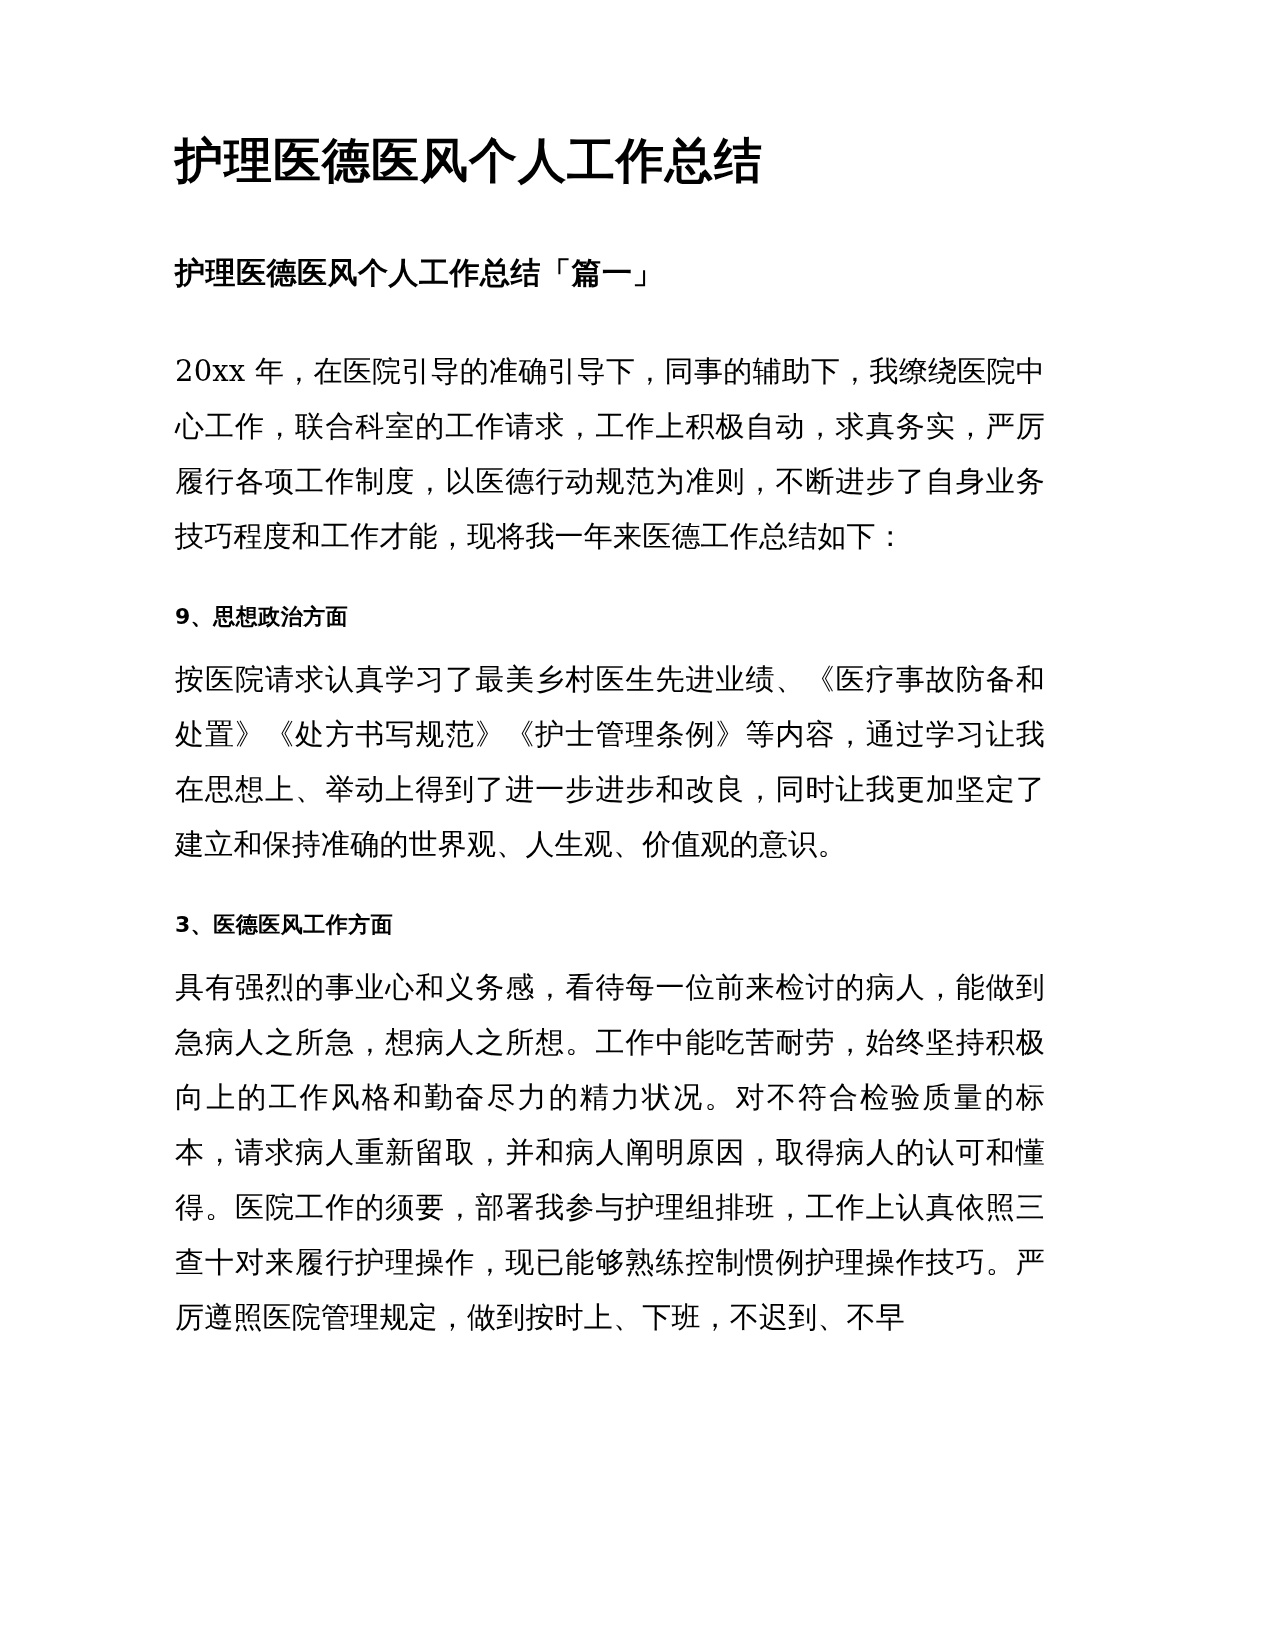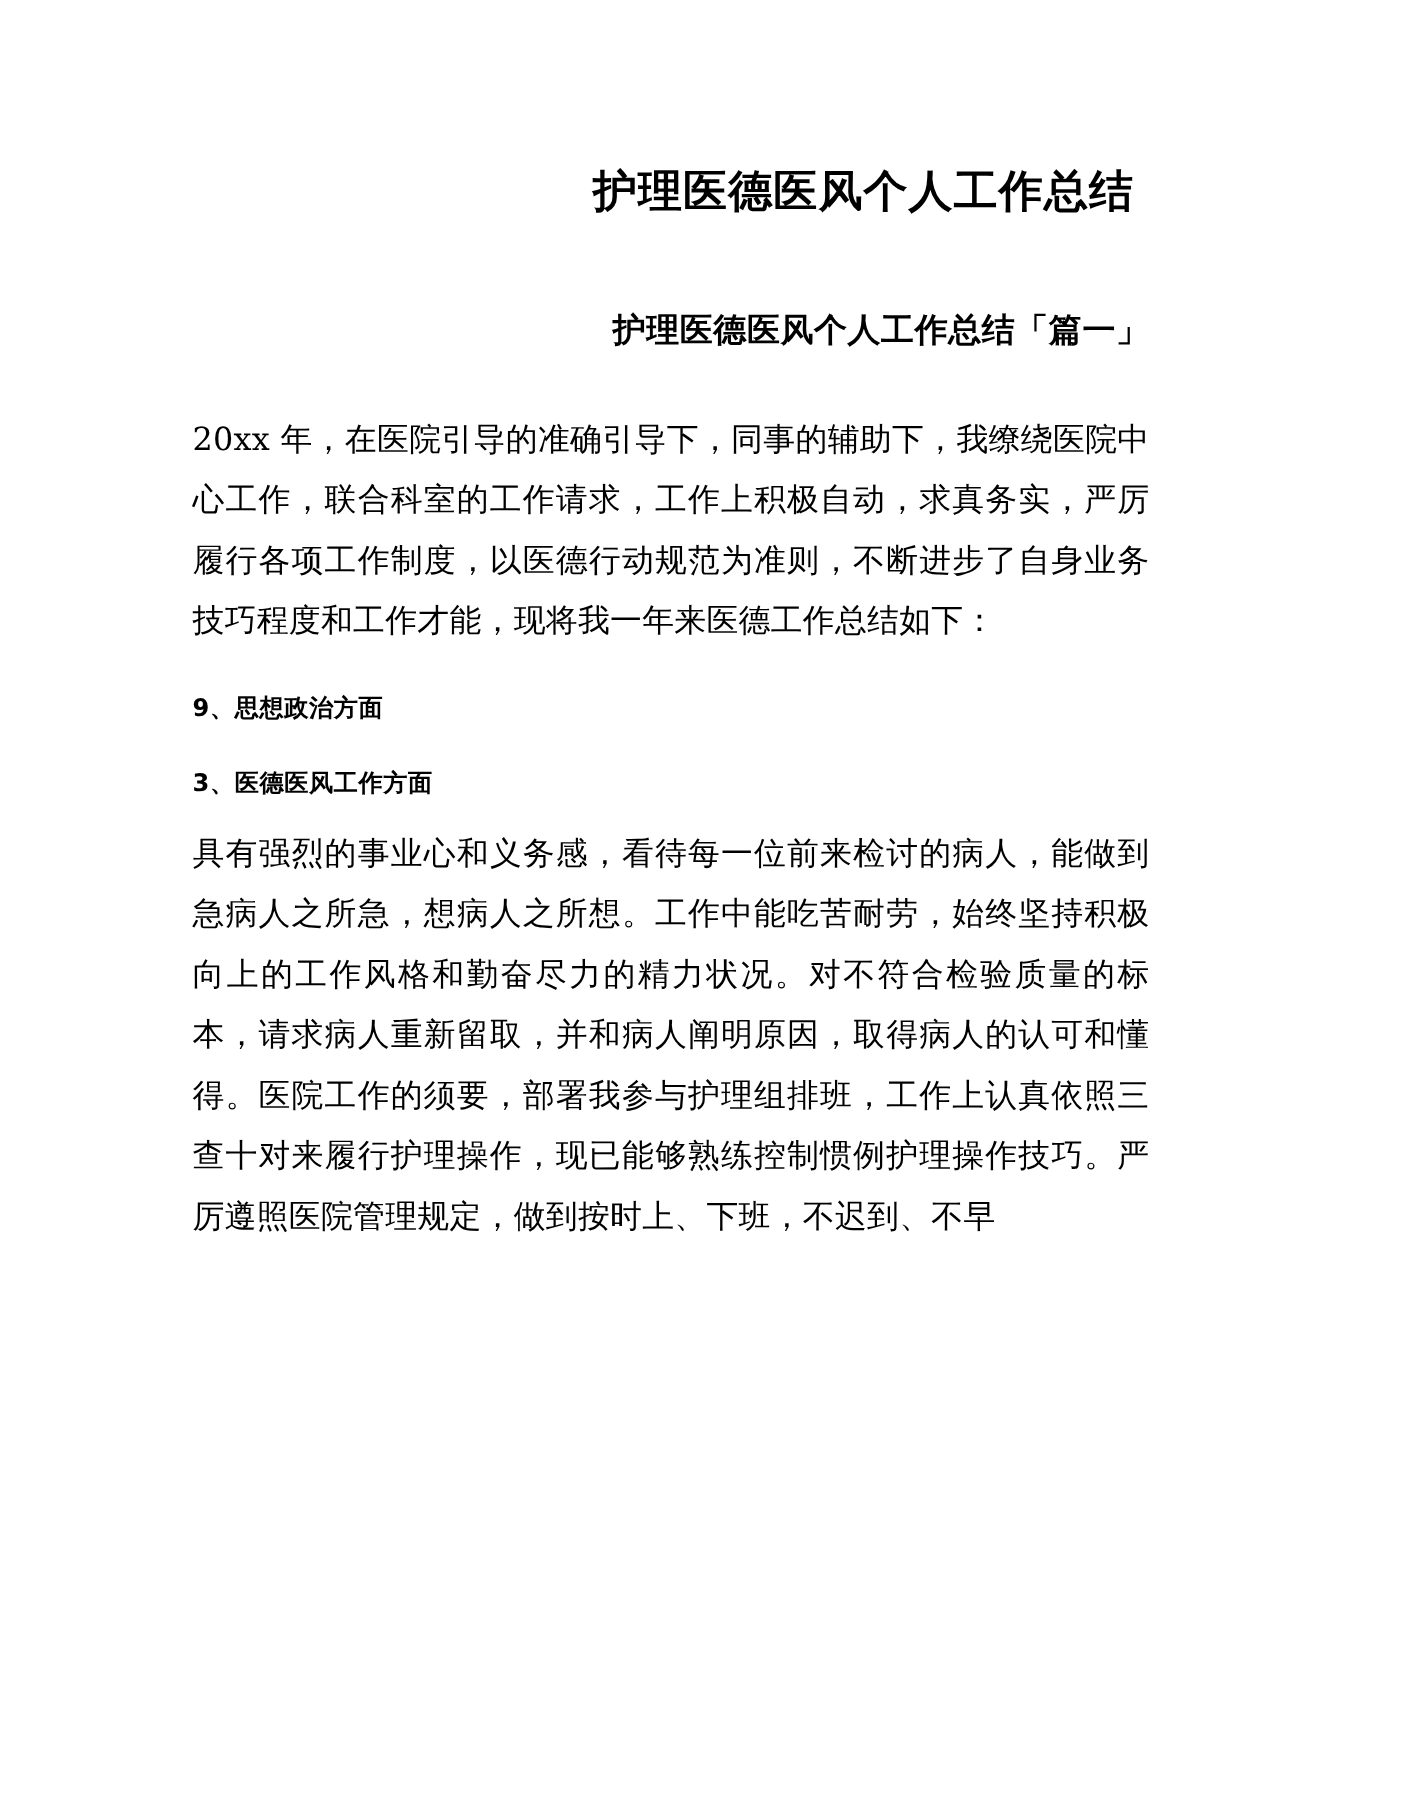--- a/index.html
+++ b/index.html
@@ -20,38 +20,38 @@
     overflow: hidden;
     box-sizing: border-box;
   }
   .content {
     position: absolute;
     left: 175px;
     top: 0;
     width: 870px;
   }
   .doc-title {
-    margin: 14px;
+    margin: 0;
     padding: 0;
     font-family: "DejaVu Sans", sans-serif;
     font-weight: bold;
-    font-size: 40px;
+    font-size: 48px;
     line-height: 48px;
-    text-align: right;
+    text-align: left;
     letter-spacing: 1px;
     padding-top: 136px;
   }
   .doc-subtitle {
     margin: 0;
     padding: 0;
     font-family: "DejaVu Sans", sans-serif;
     font-weight: bold;
     font-size: 30px;
     line-height: 38px;
-    text-align: right;
+    text-align: left;
     letter-spacing: 0.5px;
     padding-top: 70px;
   }
   .para {
     margin: 0;
     padding: 0;
     font-family: "DejaVu Serif", serif;
     font-size: 29px;
     line-height: 55px;
     text-align: justify;
@@ -78,19 +78,20 @@
   <div class="content">
 
     <h1 class="doc-title">护理医德医风个人工作总结</h1>
 
     <h2 class="doc-subtitle">护理医德医风个人工作总结「篇一」</h2>
 
     <p class="para para-gap-1">20xx 年，在医院引导的准确引导下，同事的辅助下，我缭绕医院中心工作，联合科室的工作请求，工作上积极自动，求真务实，严厉履行各项工作制度，以医德行动规范为准则，不断进步了自身业务技巧程度和工作才能，现将我一年来医德工作总结如下：</p>
 
     <h3 class="section-heading">9、思想政治方面</h3>
 
+    <p class="para para-gap-2">按医院请求认真学习了最美乡村医生先进业绩、《医疗事故防备和处置》《处方书写规范》《护士管理条例》等内容，通过学习让我在思想上、举动上得到了进一步进步和改良，同时让我更加坚定了建立和保持准确的世界观、人生观、价值观的意识。</p>
 
     <h3 class="section-heading">3、医德医风工作方面</h3>
 
     <p class="para para-gap-2">具有强烈的事业心和义务感，看待每一位前来检讨的病人，能做到急病人之所急，想病人之所想。工作中能吃苦耐劳，始终坚持积极向上的工作风格和勤奋尽力的精力状况。对不符合检验质量的标本，请求病人重新留取，并和病人阐明原因，取得病人的认可和懂得。医院工作的须要，部署我参与护理组排班，工作上认真依照三查十对来履行护理操作，现已能够熟练控制惯例护理操作技巧。严厉遵照医院管理规定，做到按时上、下班，不迟到、不早</p>
 
   </div>
 </div>
 
 </body></html>

